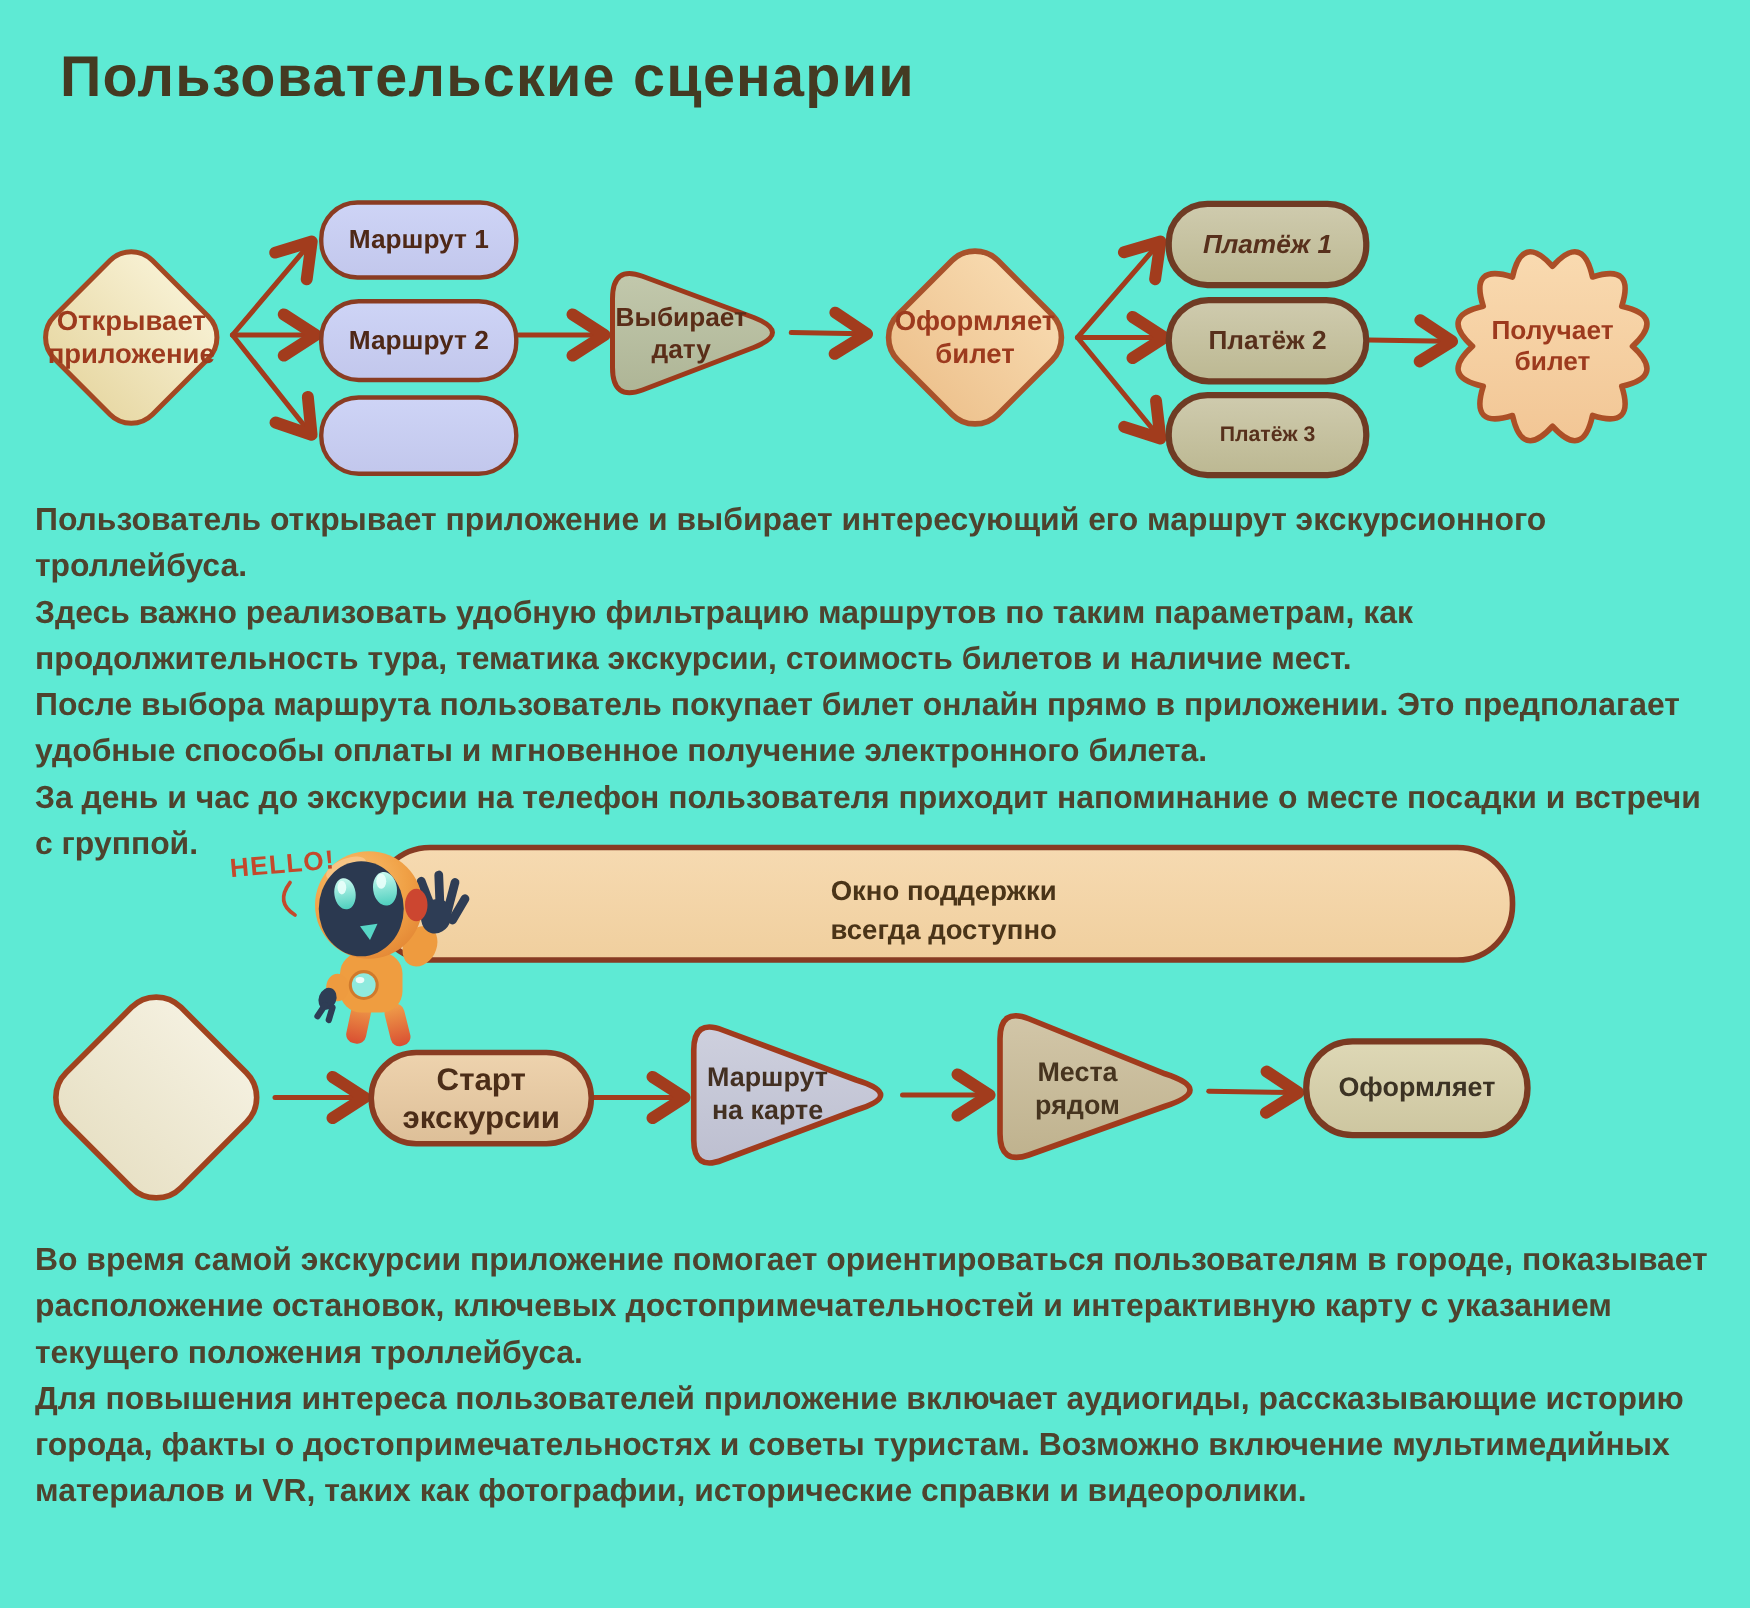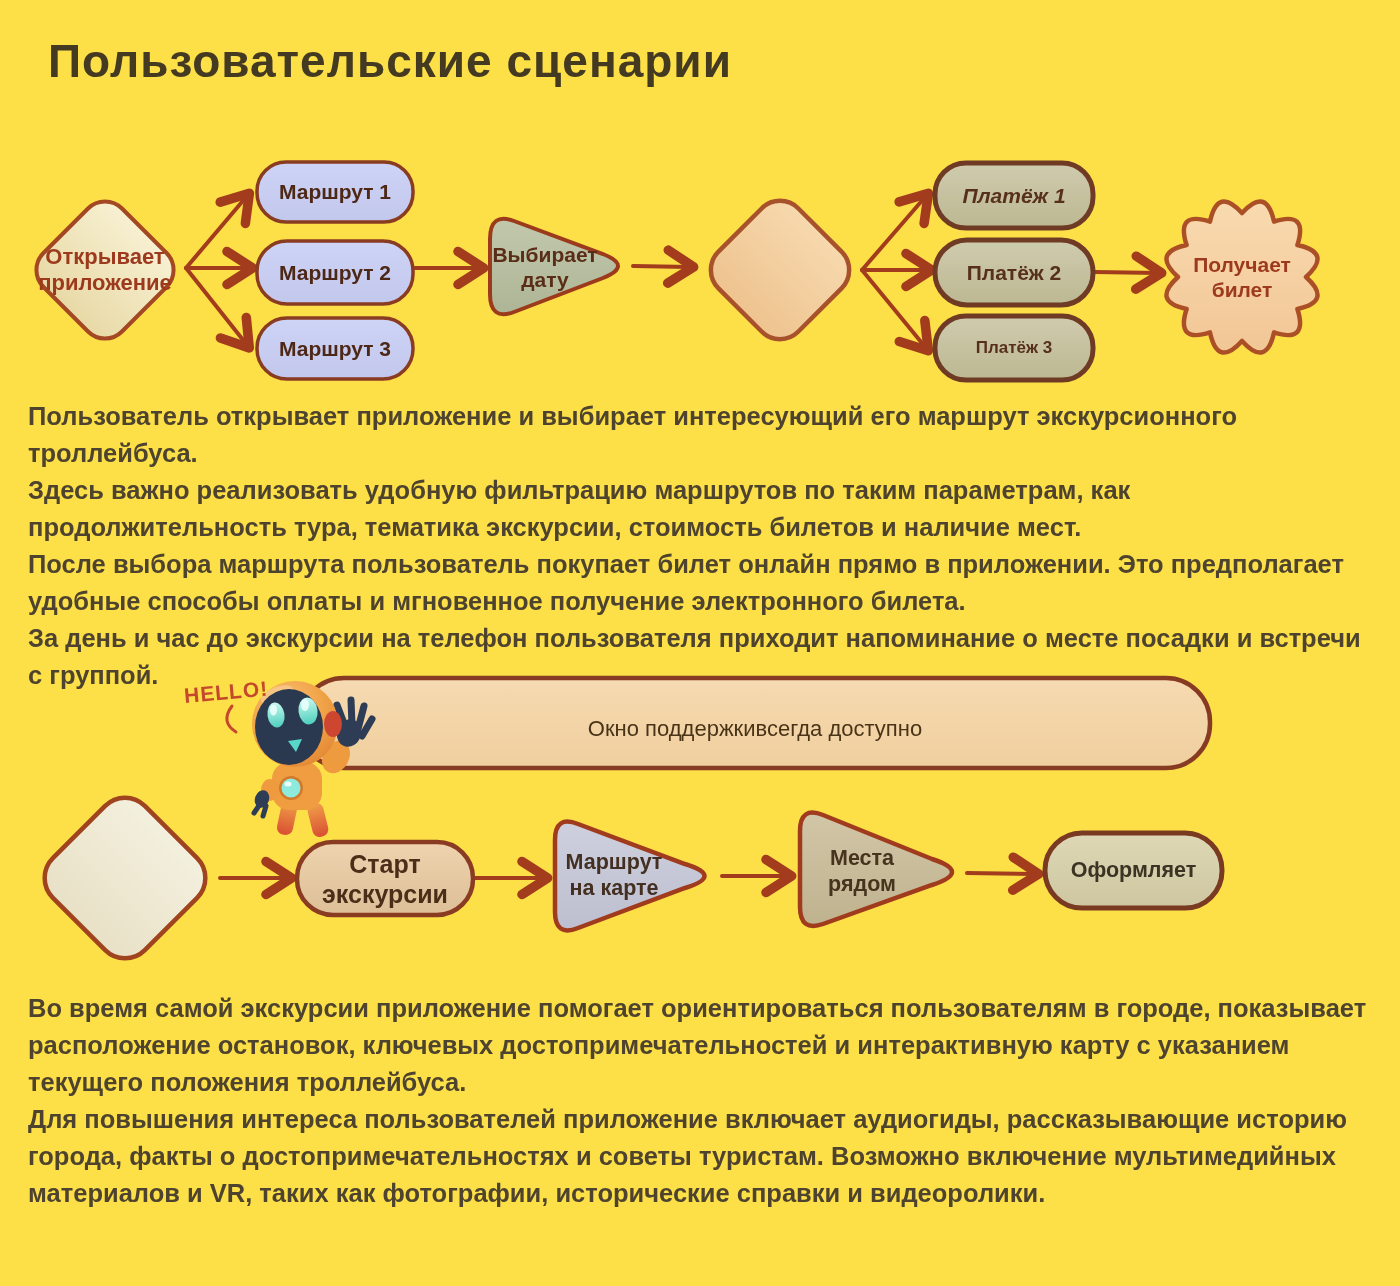--- a/index.html
+++ b/index.html
@@ -1,18 +1,18 @@
 <!DOCTYPE html>
 <html><head>
 <meta charset="utf-8">
 <style>
   html,body { margin:0; padding:0; background:#f7f0c5; }
   .stage {
     position:relative; width:1400px; height:1286px; overflow:hidden;
-    background:#fde047;
+    background:#5eead4;
     font-family:"Liberation Sans","DejaVu Sans",sans-serif;
   }
   svg.canvas { position:absolute; left:0; top:0; z-index:1; }
   .layer-labels { position:absolute; left:0; top:0; width:1400px; height:1286px; z-index:2; pointer-events:none; }
 
   .page-title {
     position:absolute; left:48px; top:34px; width:1100px;
     font-size:46px; font-weight:bold; letter-spacing:1px; color:#443a22;
   }
 
@@ -34,22 +34,22 @@
   .lbl-pay-3    { left:935px; top:316px; width:158px; height:64px; font-size:17px; color:#57301c; }
   .lbl-receive  { left:1176px;top:236px; width:132px; height:82px; font-size:21px; }
 
   .hello {
     position:absolute; left:184px; top:680px; width:90px;
     font-size:21px; font-weight:bold; letter-spacing:1px; color:#c4492c;
     transform:rotate(-5deg);
   }
   .banner-text {
     position:absolute; left:455px; top:697px; width:600px; height:62px;
-    display:flex; align-items:center; justify-content:center;
-    font-size:22px; font-weight:normal; line-height:31px; color:#4a3418; text-align:center;
+    display:flex; flex-direction:column; align-items:center; justify-content:center;
+    font-size:22px; font-weight:bold; line-height:31px; color:#4a3418; text-align:center;
   }
 
   .lbl-download { left:55px;  top:832px; width:140px; height:92px; font-size:22px; color:#4a3220; }
   .lbl-start    { left:297px; top:842px; width:176px; height:73px; font-size:25px; color:#4b2d18; }
   .lbl-map      { left:551px; top:832px; width:126px; height:88px; font-size:21.5px; color:#433022; }
   .lbl-places   { left:798px; top:826px; width:128px; height:92px; font-size:21.5px; color:#46341f; }
   .lbl-info     { left:1045px;top:833px; width:177px; height:75px; font-size:21.5px; color:#3c3324; }
 
   .textblock {
     position:absolute; left:28px; width:1350px;
@@ -202,22 +202,22 @@
       <path d="M 288,741 L 302,739 L 296,752 Z" fill="#57d7c6"></path>
     </g>
   </svg>
 
   <div class="layer-labels">
     <div class="page-title">Пользовательские сценарии</div>
 
     <div class="lbl lbl-open-app rusty">Открывает приложение</div>
     <div class="lbl lbl-route-1 boxtxt">Маршрут 1</div>
     <div class="lbl lbl-route-2 boxtxt">Маршрут 2</div>
-    <div class="lbl lbl-route-3 boxtxt">Маршрут 3</div>
     <div class="lbl lbl-pick-date">Выбирает дату</div>
+    <div class="lbl lbl-checkout rusty">Оформляет билет</div>
     <div class="lbl lbl-pay-1">Платёж 1</div>
     <div class="lbl lbl-pay-2">Платёж 2</div>
     <div class="lbl lbl-pay-3">Платёж 3</div>
     <div class="lbl lbl-receive rusty">Получает билет</div>
 
     <div class="textblock textblock-top">
       <div class="para">Пользователь открывает приложение и выбирает интересующий его маршрут экскурсионного троллейбуса.</div>
       <div class="para">Здесь важно реализовать удобную фильтрацию маршрутов по таким параметрам, как продолжительность тура, тематика экскурсии, стоимость билетов и наличие мест.</div>
       <div class="para">После выбора маршрута пользователь покупает билет онлайн прямо в приложении. Это предполагает удобные способы оплаты и мгновенное получение электронного билета.</div>
       <div class="para">За день и час до экскурсии на телефон пользователя приходит напоминание о месте посадки и встречи с группой.</div>

